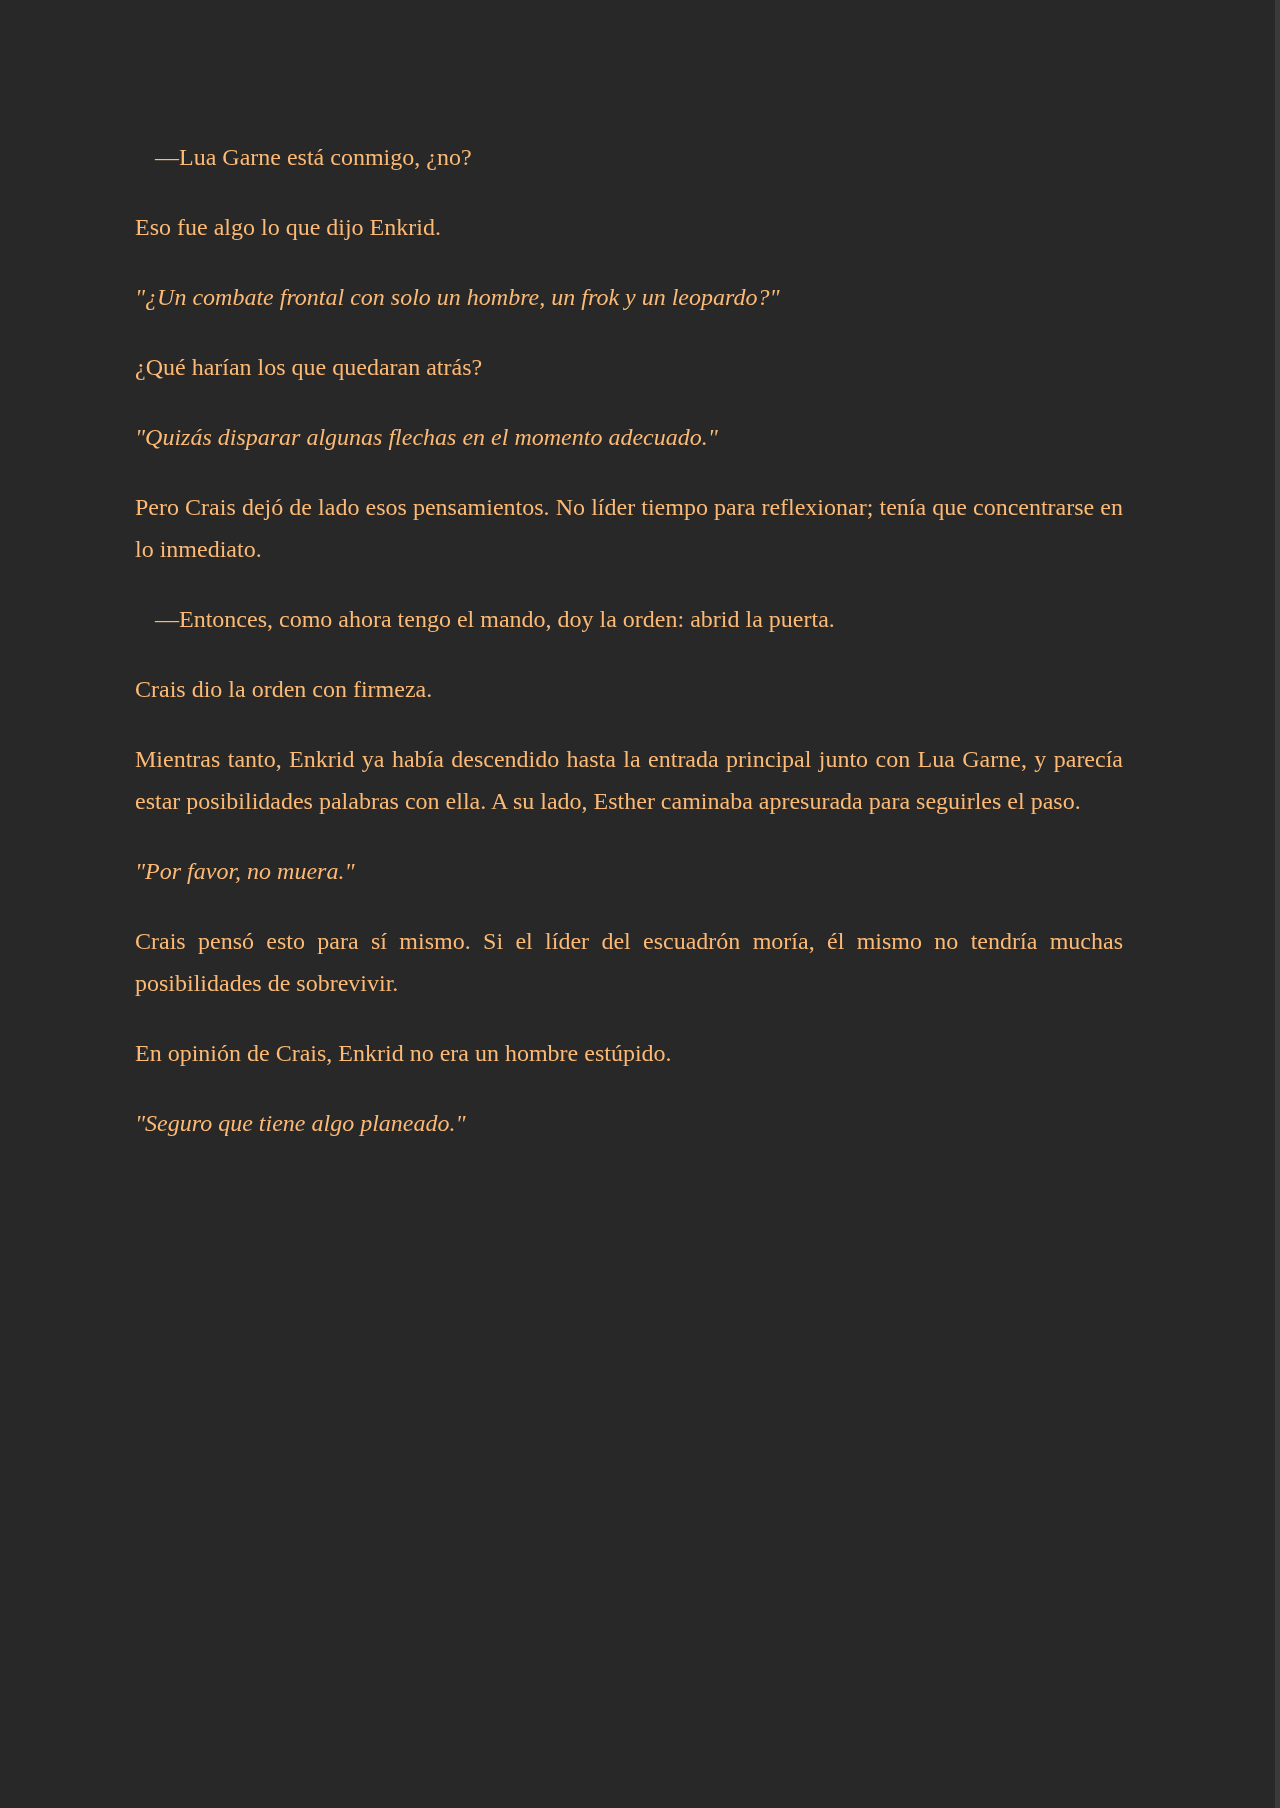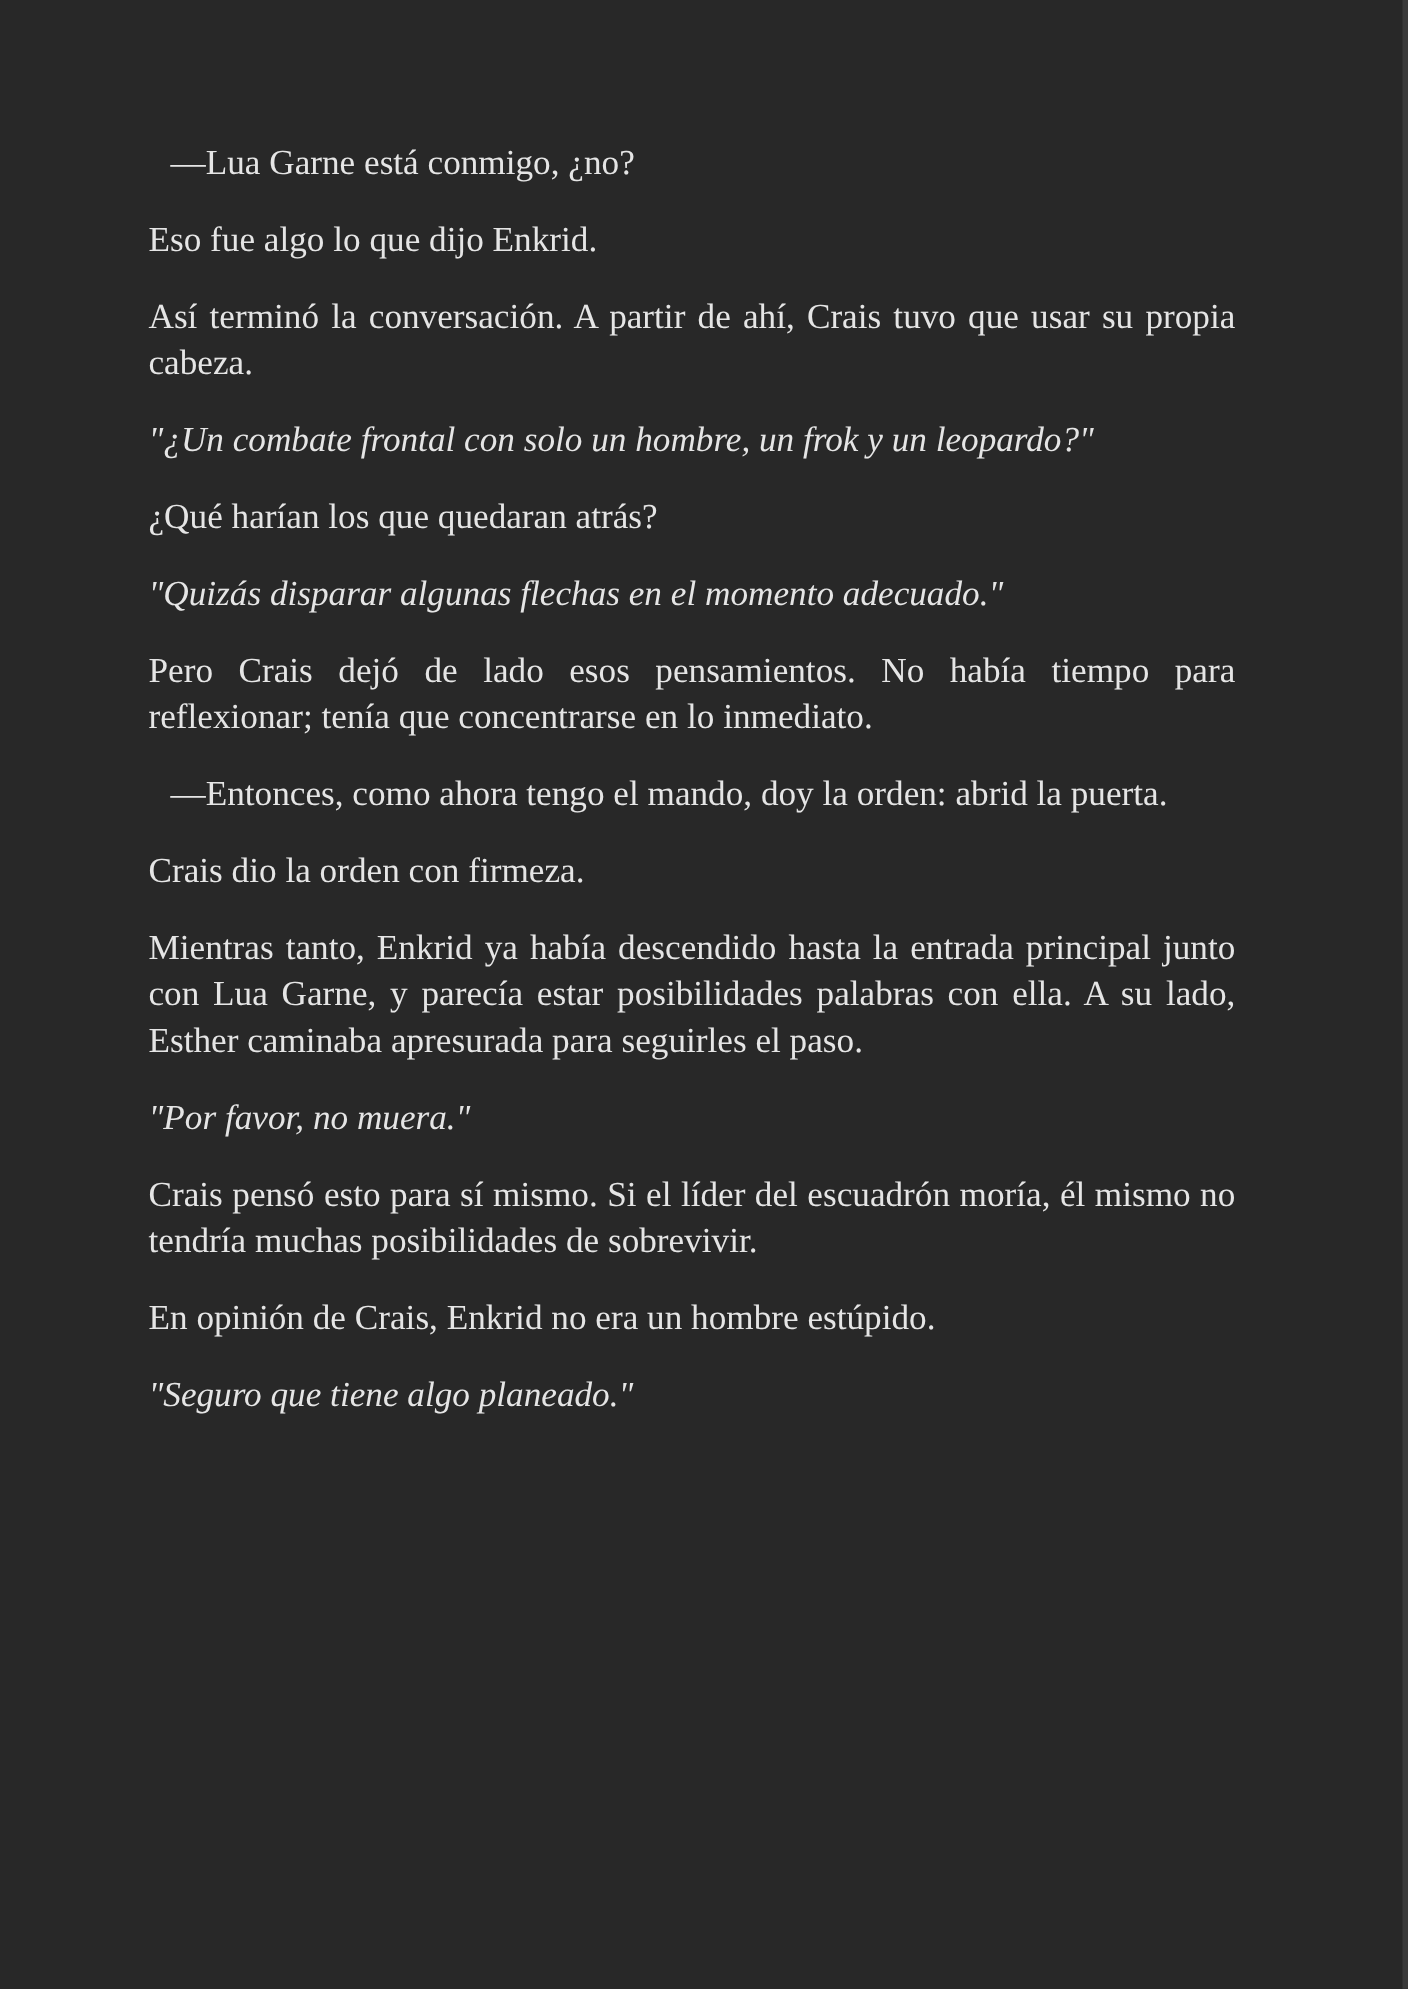--- a/index.html
+++ b/index.html
@@ -10,24 +10,24 @@
     width: 1280px;
     height: 1808px;
     background: #282828;
     overflow: hidden;
     position: relative;
     font-family: "Liberation Serif", "DejaVu Serif", serif;
   }
   .text-column {
     position: absolute;
     left: 135px;
-    top: 126px;
+    top: 136px;
     width: 988px;
-    color: #e5e5e5;
-    font-size: 32px;
+    color: #fdba74;
+    font-size: 24px;
     line-height: 42px;
     text-align: justify;
     text-justify: inter-word;
   }
   .text-column p {
     margin: 0 0 28px 0;
     padding: 0;
   }
   p.dialogue {
     text-indent: 20px;
@@ -43,25 +43,24 @@
     height: 100%;
     background: #3a3a3a;
   }
 </style>
 </head>
 <body>
 
 <main class="text-column">
   <p class="dialogue">—Lua Garne está conmigo, ¿no?</p>
   <p class="narration">Eso fue algo lo que dijo Enkrid.</p>
-  <p class="narration">Así terminó la conversación. A partir de ahí, Crais tuvo que usar su propia cabeza.</p>
   <p class="quote">"¿Un combate frontal con solo un hombre, un frok y un leopardo?"</p>
   <p class="narration">¿Qué harían los que quedaran atrás?</p>
   <p class="quote">"Quizás disparar algunas flechas en el momento adecuado."</p>
-  <p class="narration">Pero Crais dejó de lado esos pensamientos. No había tiempo para reflexionar; tenía que concentrarse en lo inmediato.</p>
+  <p class="narration">Pero Crais dejó de lado esos pensamientos. No líder tiempo para reflexionar; tenía que concentrarse en lo inmediato.</p>
   <p class="dialogue">—Entonces, como ahora tengo el mando, doy la orden: abrid la puerta.</p>
   <p class="narration">Crais dio la orden con firmeza.</p>
   <p class="narration">Mientras tanto, Enkrid ya había descendido hasta la entrada principal junto con Lua Garne, y parecía estar posibilidades palabras con ella. A su lado, Esther caminaba apresurada para seguirles el paso.</p>
   <p class="quote">"Por favor, no muera."</p>
   <p class="narration">Crais pensó esto para sí mismo. Si el líder del escuadrón moría, él mismo no tendría muchas posibilidades de sobrevivir.</p>
   <p class="narration">En opinión de Crais, Enkrid no era un hombre estúpido.</p>
   <p class="quote">"Seguro que tiene algo planeado."</p>
 </main>
 
 <div class="scrollbar-track"></div>

